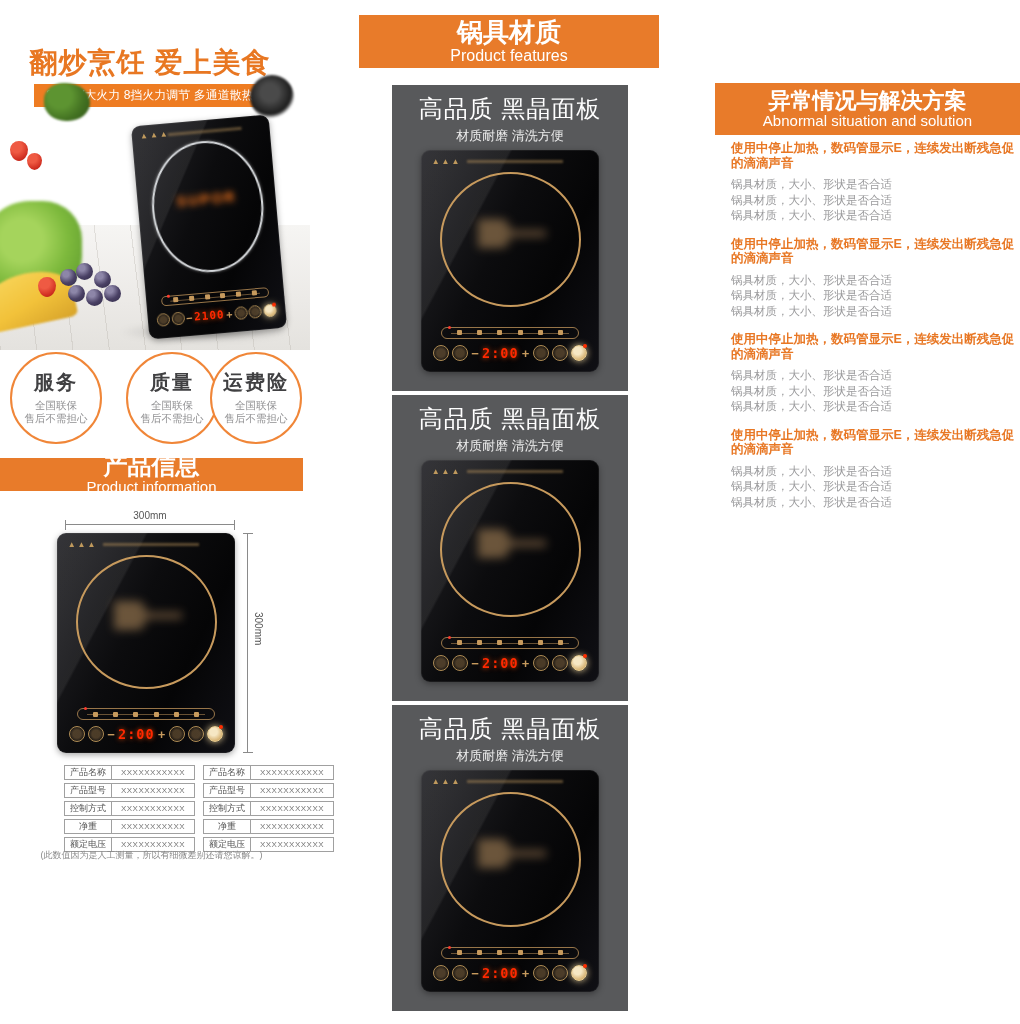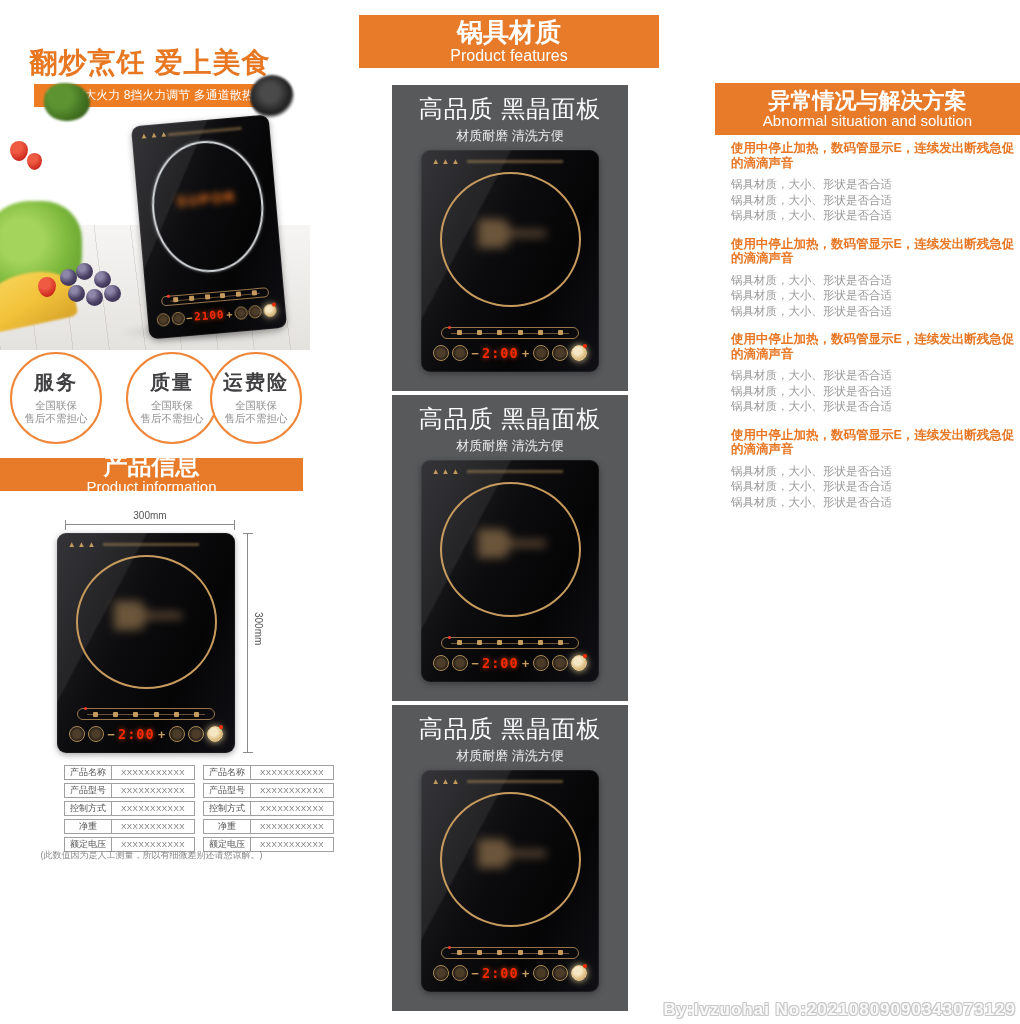--- a/index.html
+++ b/index.html
@@ -450,15 +450,14 @@
       <div class="sol-item">锅具材质，大小、形状是否合适</div>
     </div>
     <div class="sol-block">
       <div class="sol-heading">使用中停止加热，数码管显示E，连续发出断残急促的滴滴声音</div>
       <div class="sol-item">锅具材质，大小、形状是否合适</div>
       <div class="sol-item">锅具材质，大小、形状是否合适</div>
       <div class="sol-item">锅具材质，大小、形状是否合适</div>
     </div>
   </div>
 
-  <div class="wm wm-right">By:lvzuohai No:20210809090343073129</div>
 
 </div>
 
 </body></html>

